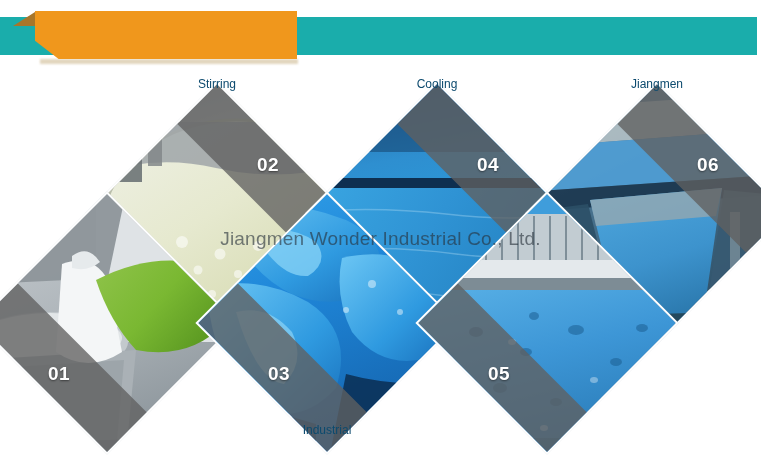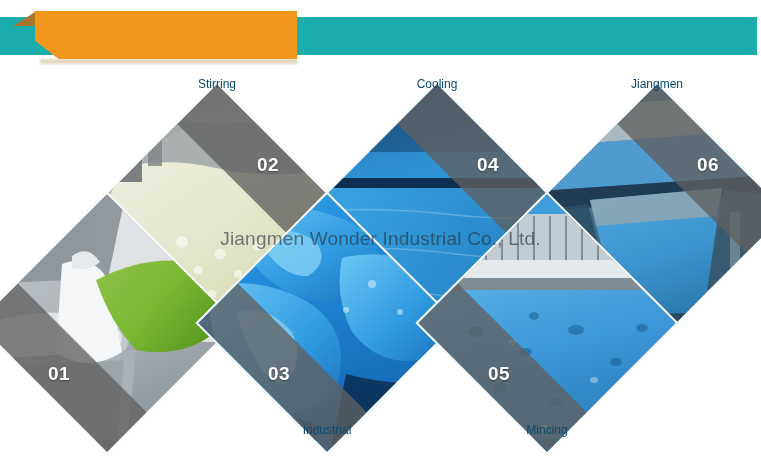--- a/index.html
+++ b/index.html
@@ -402,17 +402,16 @@
             <ellipse cx="178" cy="188" rx="4" ry="3"></ellipse>
           <ellipse cx="128" cy="236" rx="4" ry="3"></ellipse>
         </g>
         <rect x="0" y="246" width="262" height="16" fill="#1d5c8d" opacity="0.55"></rect>
       </svg>
     </div>
     <div class="badge bot">
       <span class="badge-text">05</span>
     </div>
   </div>
-  <div class="tile-label" style="left:457px; top:423px; width:180px;">Mincing</div>
 
   <div id="watermark">Jiangmen Wonder Industrial Co., Ltd.</div>
 
 </div>
 
 </body></html>

